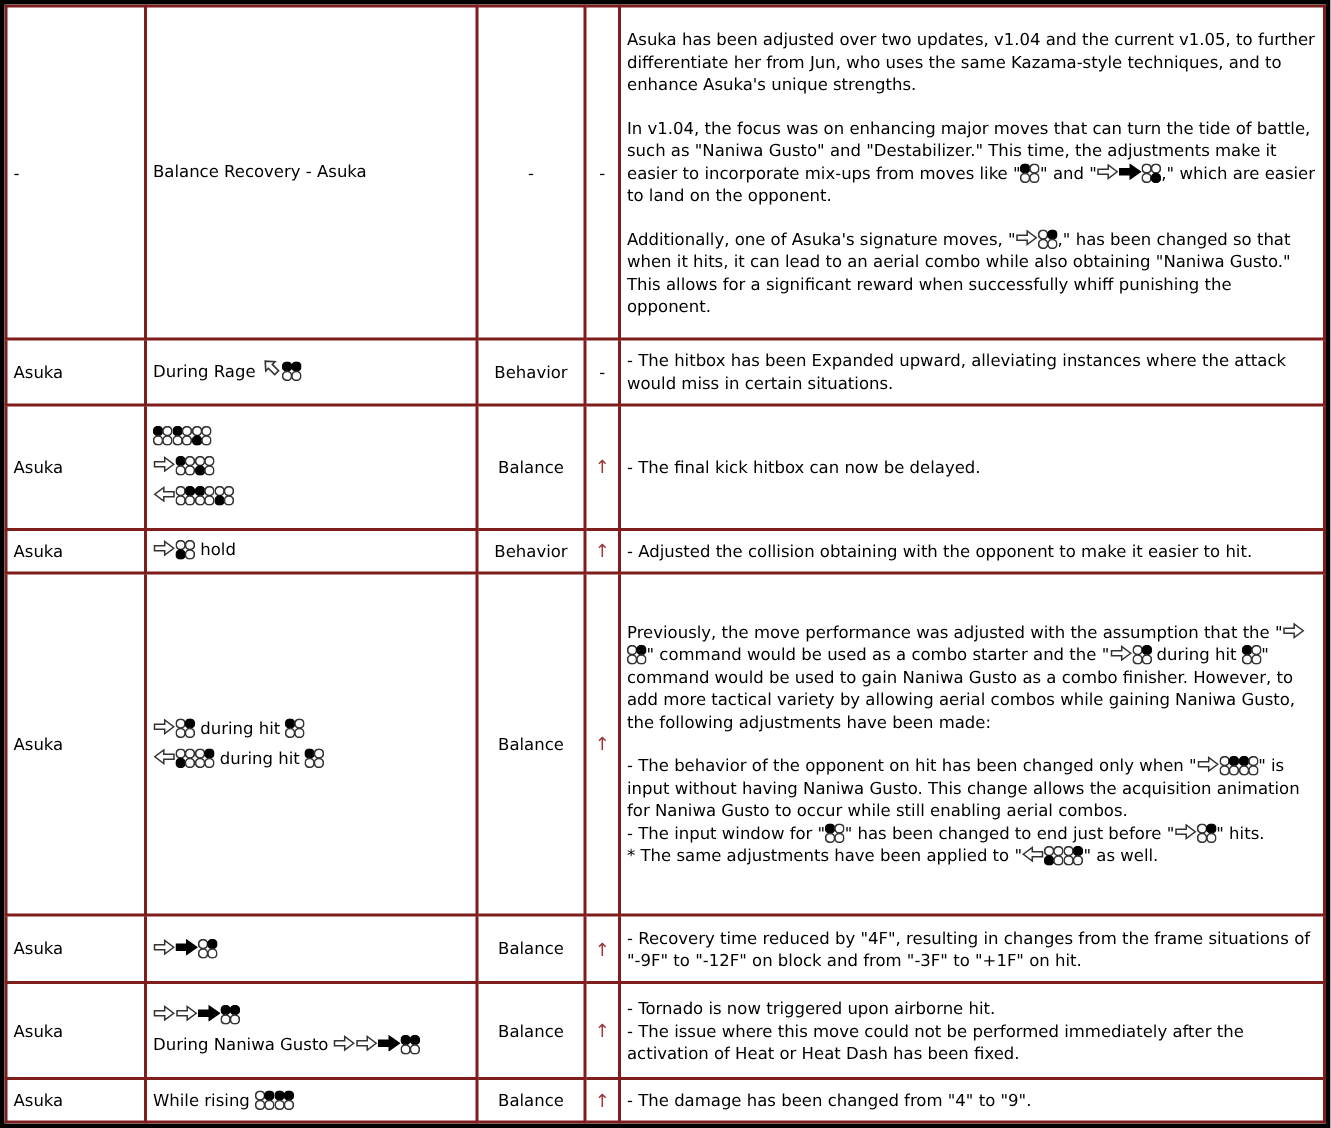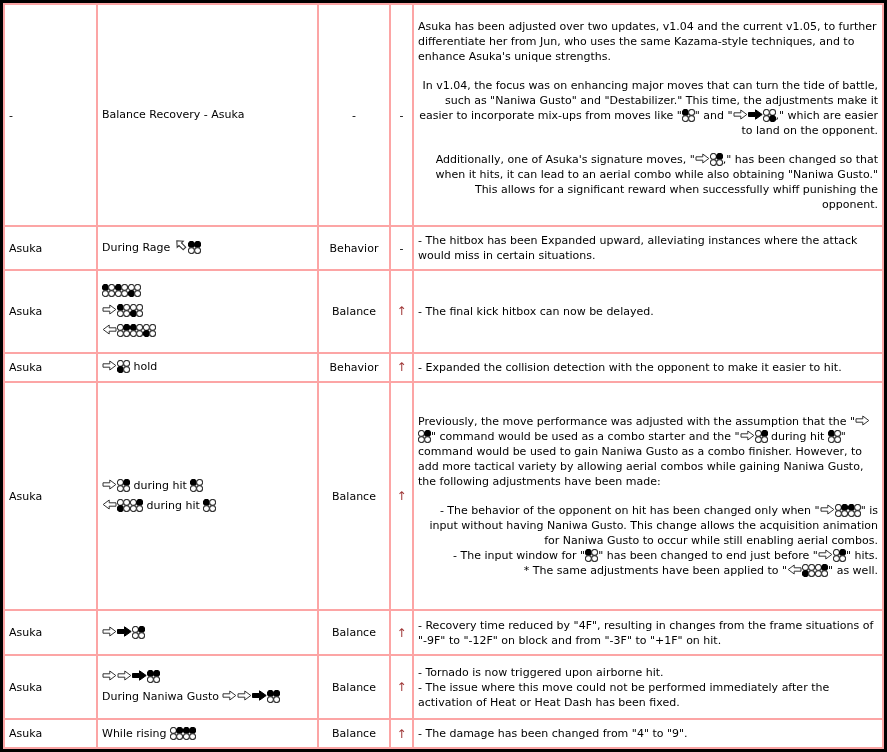--- a/index.html
+++ b/index.html
@@ -3,29 +3,29 @@
 <meta charset="utf-8">
 <style>
   html,body { margin:0; padding:0; background:#e8e8e8; }
   #page {
     width:887px; height:752px; box-sizing:border-box;
     background:#fff; border:3px solid #000;
     font-family:"DejaVu Sans", sans-serif; font-size:11px; color:#000;
     overflow:hidden;
   }
   table#patch-table { width:100%; height:100%; border-collapse:collapse; table-layout:fixed; }
-  #patch-table td { border:2px solid #fca5a5; vertical-align:middle; padding:3px 4px; overflow:hidden; }
+  #patch-table td { border:2px solid #7f1d1d; vertical-align:middle; padding:3px 4px; overflow:hidden; }
   td.char-cell { padding-left:3px; }
   td.cat-cell  { text-align:center; }
   td.dir-cell  { text-align:center; padding:0; }
   td.dir-cell.up { color:#9e3434; font-size:12px; }
   td.cmd-cell  { padding-left:5px; }
   .cmd-line { line-height:20px; white-space:nowrap; }
   .para { line-height:15px; margin:0; }
-  .para + .para { margin-top:14px;text-align:right; }
+  .para + .para { margin-top:14px; }
   .glyph { display:inline-block; line-height:0; }
   .glyph svg { display:inline; }
   .g-btn svg { vertical-align:-3px; }
   .g-arrow svg { vertical-align:-1px; }
   
   tr.r0 { height:218px; } tr.r1 { height:43px; } tr.r2 { height:81px; }
   tr.r3 { height:29px; } tr.r4 { height:224px; } tr.r5 { height:44px; }
   tr.r6 { height:63px; } tr.r7 { height:26px; }
 </style>
 </head>
@@ -160,21 +160,21 @@
                 </svg></span><span class="glyph g-btn"><svg width="13" height="13" viewBox="0 0 13 13">
                   <circle cx="3.4" cy="3.4" r="3" fill="#fff" stroke="#333" stroke-width="1.1"></circle>
                   <circle cx="9.6" cy="3.4" r="3" fill="#fff" stroke="#333" stroke-width="1.1"></circle>
                   <circle cx="3.4" cy="9.6" r="3" fill="#000" stroke="#000" stroke-width="1.1"></circle>
                   <circle cx="9.6" cy="9.6" r="3" fill="#fff" stroke="#333" stroke-width="1.1"></circle>
                 </svg></span> hold</div>
           </td>
           <td class="cat-cell">Behavior</td>
           <td class="dir-cell up">↑</td>
           <td class="desc">
-            <div class="para">- Expanded the collision detection with the opponent to make it easier to hit.</div>
+            <div class="para">- Adjusted the collision obtaining with the opponent to make it easier to hit.</div>
           </td>
         </tr>
         <tr class="r4">
           <td class="char-cell">Asuka</td>
           <td class="cmd-cell">
             <div class="cmd-line"><span class="glyph g-arrow"><svg width="15" height="11" viewBox="0 0 15 11">
                   <polygon points="1,3.8 7.8,3.8 7.8,1 13.8,5.5 7.8,10 7.8,7.2 1,7.2" fill="#fff" stroke="#333" stroke-width="1"></polygon>
                 </svg></span><span class="glyph g-btn"><svg width="13" height="13" viewBox="0 0 13 13">
                   <circle cx="3.4" cy="3.4" r="3" fill="#fff" stroke="#333" stroke-width="1.1"></circle>
                   <circle cx="9.6" cy="3.4" r="3" fill="#000" stroke="#000" stroke-width="1.1"></circle>

